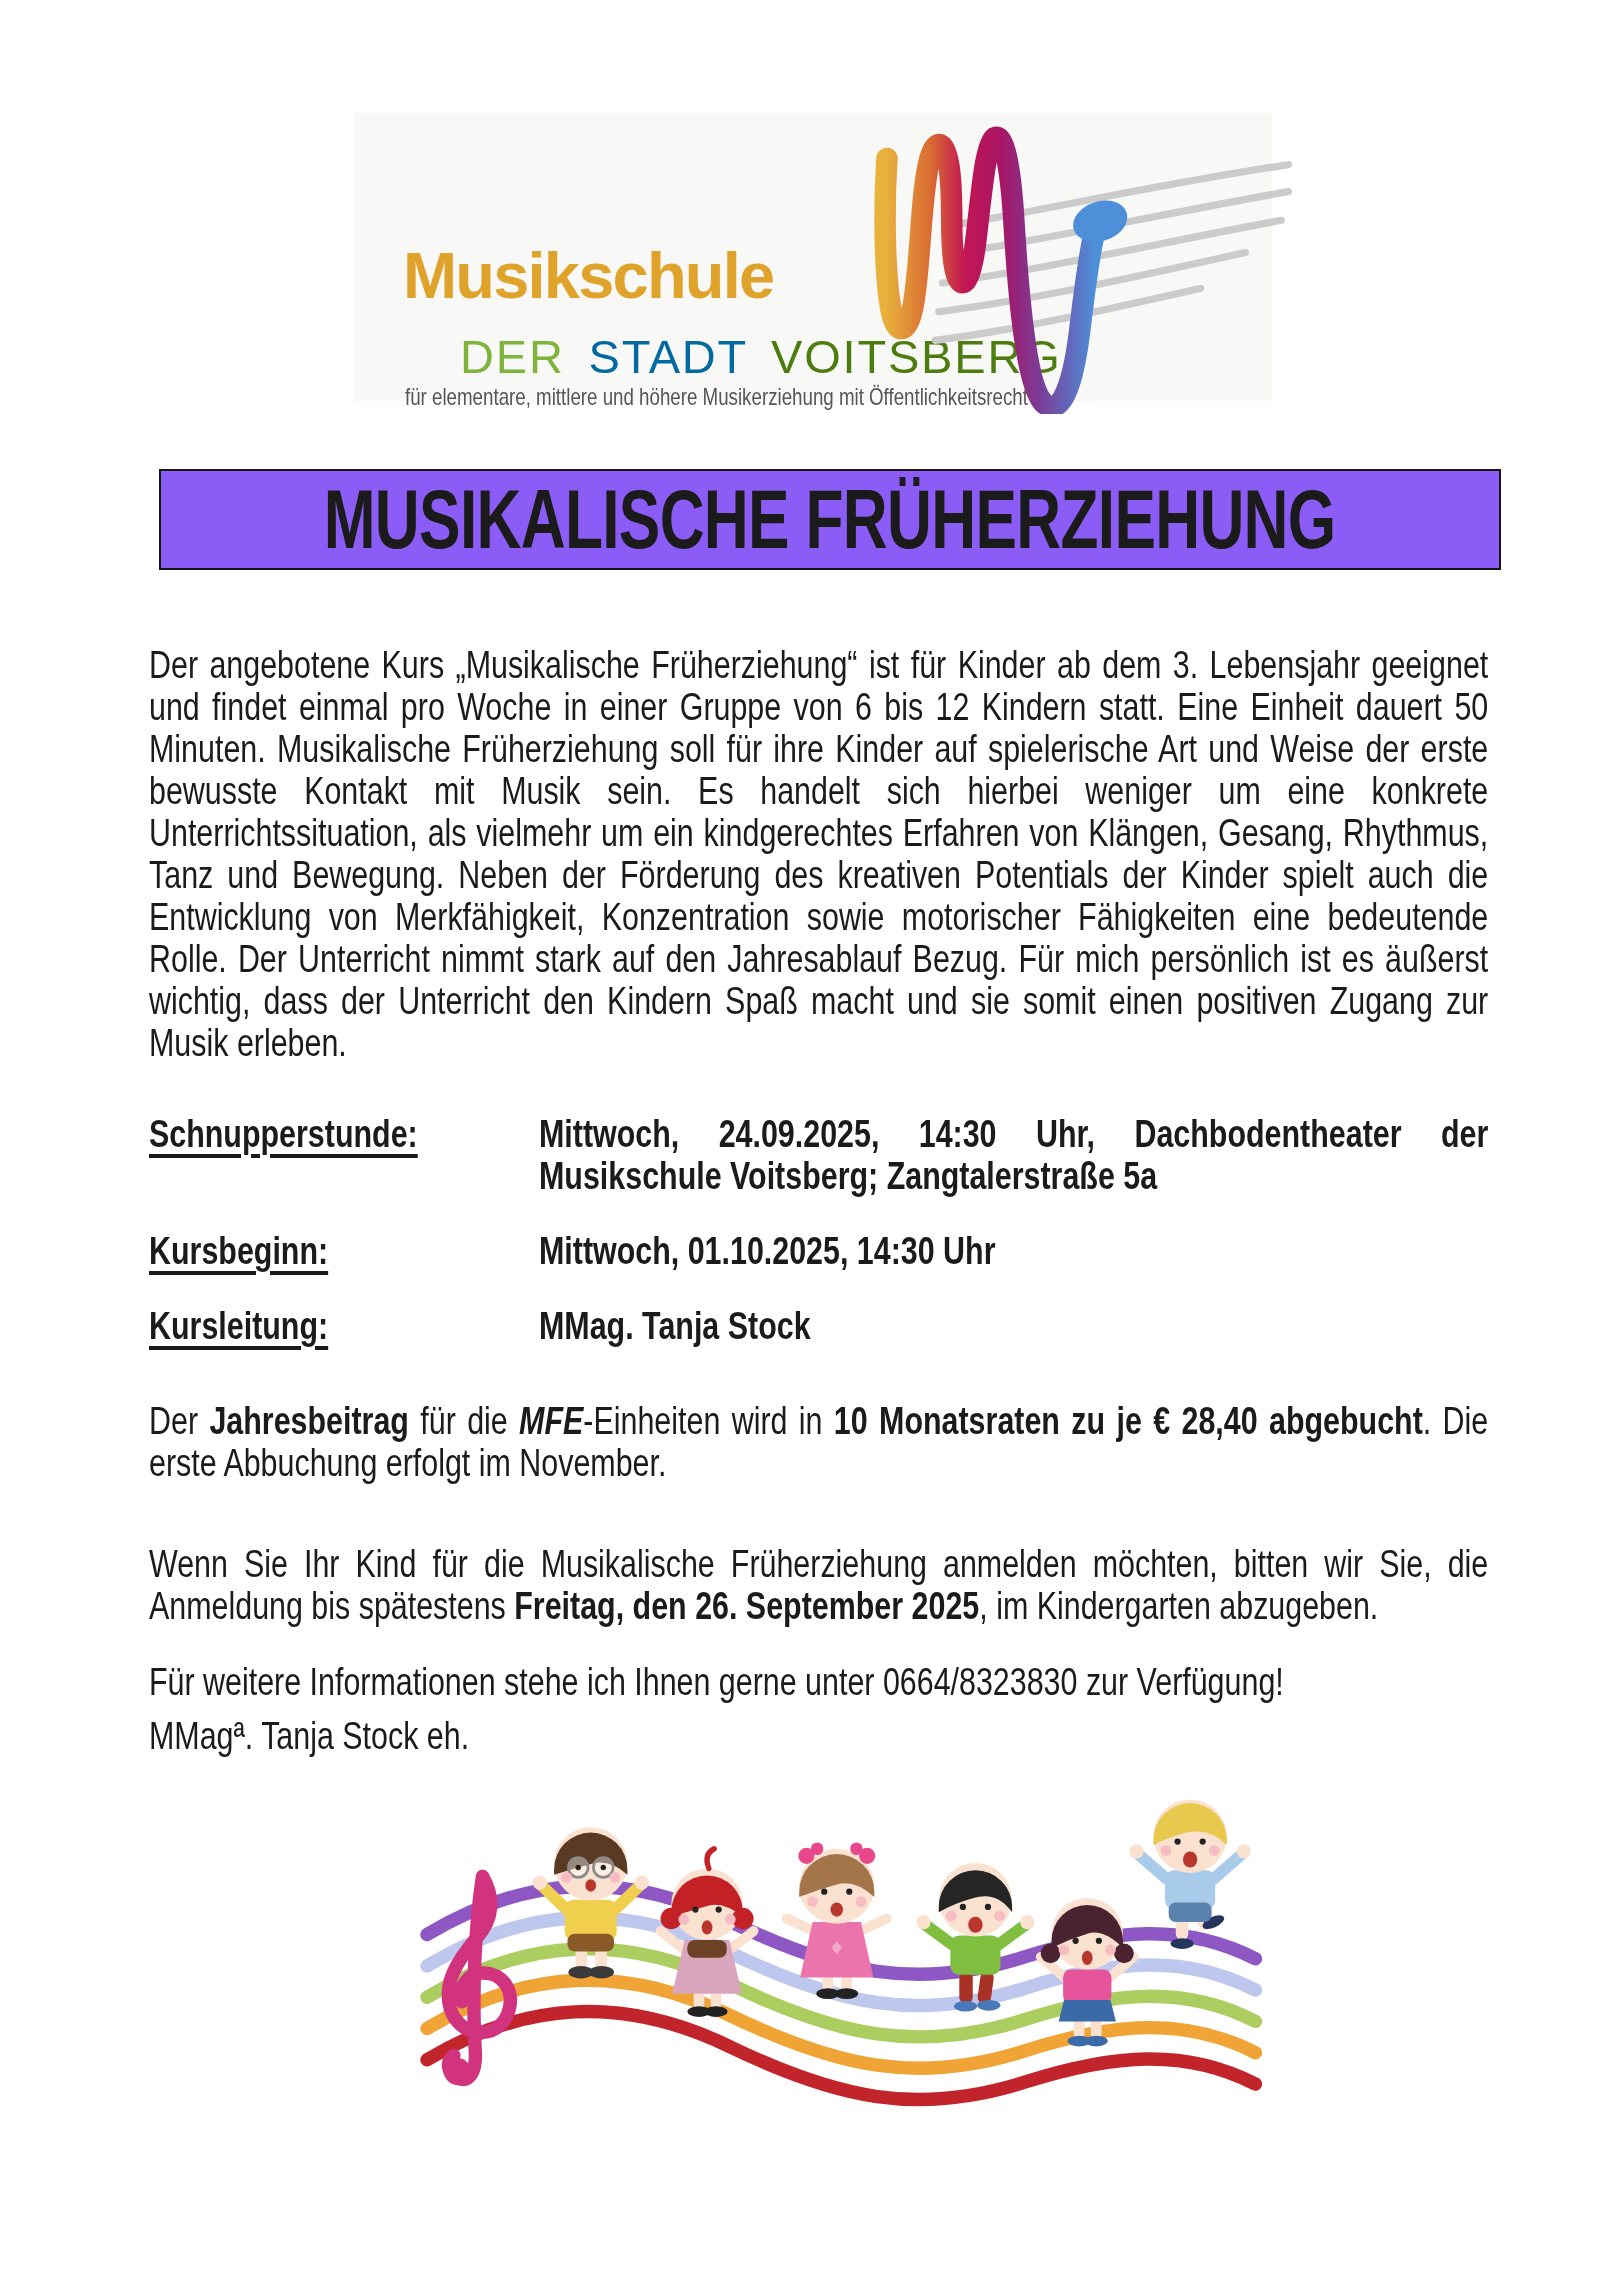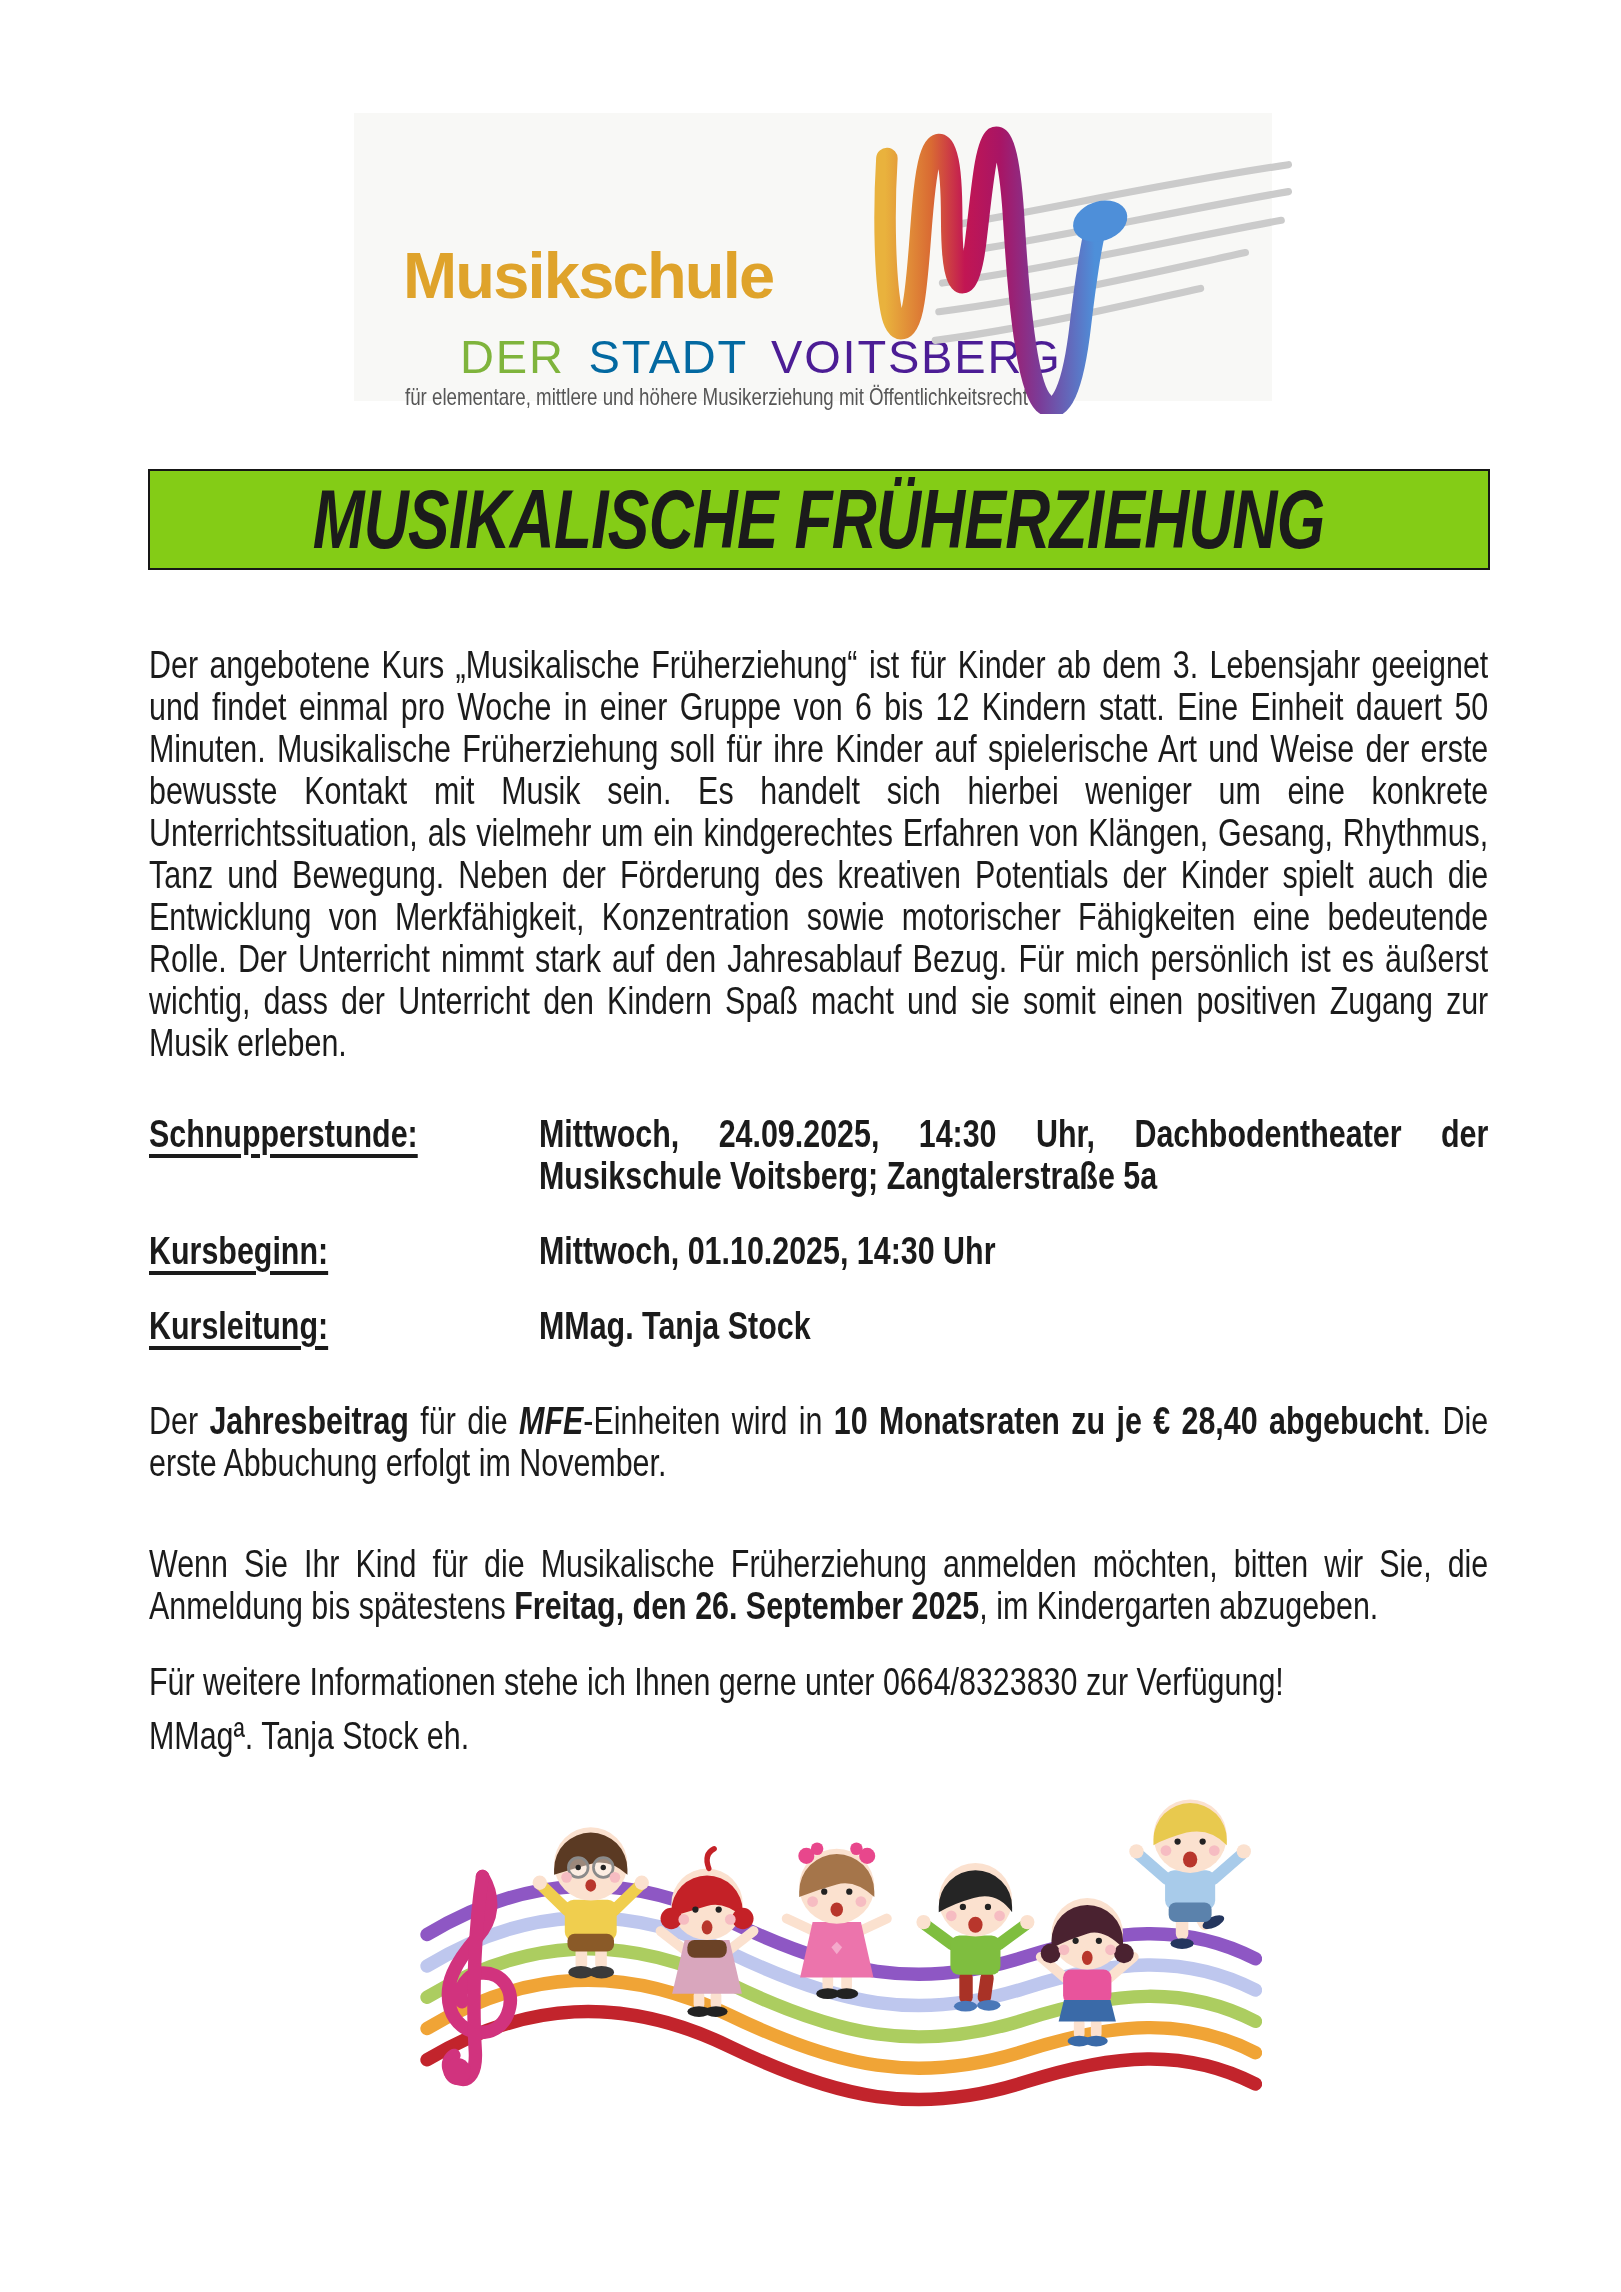--- a/index.html
+++ b/index.html
@@ -18,22 +18,22 @@
     position:absolute;left:66px;top:220px;font-size:47px;font-weight:400;
     letter-spacing:1.8px;word-spacing:9px;line-height:47px;white-space:nowrap;
   }
   .logo-tagline{
     position:absolute;left:10.7px;top:270px;font-size:24px;color:#565656;
     transform:scaleX(0.78);transform-origin:0 0;white-space:nowrap;
   }
   .logo-note{position:absolute;left:466px;top:5.4px;}
   
   .banner{
-    position:absolute;left:148px;top:469px;width:1338px;height:97px;
-    border:2.7px solid #161616;background:#84cc16;display:flex;align-items:center;justify-content:center;font-style:italic;
+    position:absolute;left:159px;top:469px;width:1338px;height:97px;
+    border:2.7px solid #161616;background:#8b5cf6;display:flex;align-items:center;justify-content:center;
   }
   .banner span{
     display:inline-block;font-size:84px;font-weight:bold;letter-spacing:-0.9px;
     transform:scaleX(0.74);transform-origin:50% 50%;white-space:nowrap;
   }
   
   .squeeze{
     position:absolute;left:149px;width:1717px;
     transform:scaleX(0.78);transform-origin:0 0;
     font-size:39px;line-height:42px;
@@ -54,21 +54,21 @@
   .kids{position:absolute;left:416px;top:1787px;}
 </style>
 </head>
 <body>
 
 <div class="page">
 
   <div class="logo">
     <div class="logo-bg"></div>
     <div class="logo-name" style="color:#DFA32B">Musikschule</div>
-    <div class="logo-sub"><span style="color:#7FB43C">DER</span> <span style="color:#0369a1">STADT</span> <span style="color:#4c1d95">VOITSBERG</span></div>
+    <div class="logo-sub"><span style="color:#7FB43C">DER</span> <span style="color:#0369a1">STADT</span> <span style="color:#4d7c0f">VOITSBERG</span></div>
     <div class="logo-tagline">für elementare, mittlere und höhere Musikerziehung mit Öffentlichkeitsrecht</div>
     <svg class="logo-note" width="432" height="296" viewBox="0 0 482 330">
       <defs>
         <linearGradient id="wgrad" x1="0" y1="0" x2="1" y2="0">
           <stop offset="0" stop-color="#E9B23D"></stop>
           <stop offset="0.22" stop-color="#D96A33"></stop>
           <stop offset="0.38" stop-color="#C21653"></stop>
           <stop offset="0.55" stop-color="#A81565"></stop>
           <stop offset="0.74" stop-color="#7A3D99"></stop>
           <stop offset="1" stop-color="#4E8FD9"></stop>

